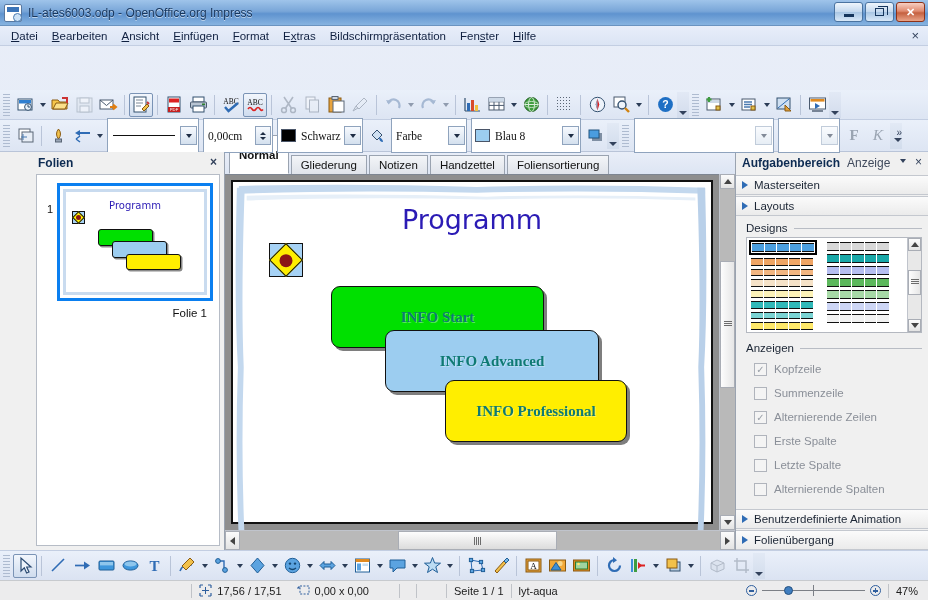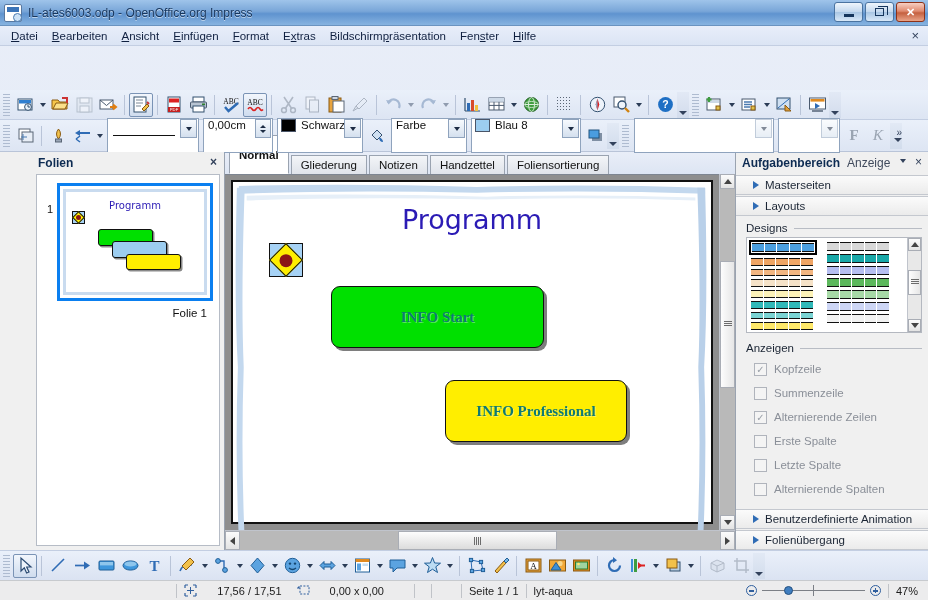--- a/index.html
+++ b/index.html
@@ -108,22 +108,22 @@
 
   
   .fmtbar {
     flex: 0 0 32px; height: 32px;
     background: linear-gradient(180deg,#eaf0fa 0%, #dde5f3 100%);
     display: flex; align-items: center;
     border-bottom: 1px solid #b9c4d8;
   }
   .field {
     height: 35px; border: 1px solid #8fa3bd; background: #fff;
-    display: flex; font-size: 11.5px; color:#111;
-    margin: 0 2px; position: relative;
+    display: flex; align-items: center; font-size: 11.5px; color:#111;
+    margin: 0 2px; position: relative; font-family: Liberation Serif, serif;
   }
   .field .fv { padding-left: 4px; white-space: nowrap; overflow: hidden; flex:1; }
   .field .fbtn {
     width: 17px; height: 19px; flex:0 0 17px; margin: 0 1px 0 0;
     background: linear-gradient(180deg,#f7fafe,#d4e0ee);
     border:1px solid #8fa3bd; display:flex;align-items:center;justify-content:center;
   }
   .field .fbtn::after{content:"";border-left:3.5px solid transparent;border-right:3.5px solid transparent;border-top:4px solid #1d2c44;}
   .spin { width:16px;height:19px;flex:0 0 16px;margin-right:1px;
     background:linear-gradient(180deg,#f7fafe,#d4e0ee);border:1px solid #8fa3bd;
@@ -242,21 +242,21 @@
            font-size:12px; color:#0d2b52; position:relative; }
   .tphdr .b { font-weight:bold; }
   .tphdr .anzeige { color:#404a5c; margin-left:7px; }
   .tphdr .caret { position:absolute; right:22px; top:7px; }
   .tphdr .caret::after{content:"";border-left:3.5px solid transparent;border-right:3.5px solid transparent;border-top:4px solid #33425c;display:block;}
   .tphdr .x { position:absolute; right:6px; top:3px; color:#33425c; font-size:12px; }
   .tpsec {
     height:20px; flex:0 0 20px; display:flex; align-items:center;
     background:linear-gradient(180deg,#fbfbfb,#ebebeb);
     border:1px solid #c4c8cf; border-left:none;border-right:none;
-    font-size:11.5px; color:#1b2534; padding-left:17px; margin-top:1px;text-align:center;
+    font-size:11.5px; color:#1b2534; padding-left:6px; margin-top:1px;text-align:center;
   }
   .tpsec.open { font-weight:bold; }
   .tri { width:0;height:0;margin-right:6px;
      border-top:4.5px solid transparent;border-bottom:4.5px solid transparent;border-left:6px solid #2f6cb5;}
   .tri.down { border-left:4.5px solid transparent;border-right:4.5px solid transparent;
      border-top:6px solid #2f6cb5;border-bottom:none; margin-top:3px;}
   .tpbody { flex:1 1 auto; padding:4px 6px 9px 8px; overflow:hidden; }
   .grouplbl { font-size:11.5px; color:#1b2534; display:flex; align-items:center; gap:6px; margin:2px 0 3px 2px; }
   .grouplbl::after { content:""; flex:1; height:1px; background:#b8bcc4; }
   .designbox { border:1px solid #b4b8c0; background:#fff; height:96px; display:flex; margin-left:2px; }
@@ -278,21 +278,21 @@
     background:linear-gradient(180deg,#eaf0fa 0%, #dbe3f2 100%);
     border-top:1px solid #c3cee2;
   }
 
   
   .statusbar {
     flex:0 0 20px; height:20px; display:flex; align-items:center;
     background:#ececed; border-top:1px solid #c7cace; font-size:11px; color:#1b1b1b;
   }
   .st-sep{width:1px;height:14px;background:#c0c3c8;margin:0 7px;flex:0 0 1px;}
-  .st-item{display:flex;align-items:center;gap:20px;white-space:nowrap;}
+  .st-item{display:flex;align-items:center;gap:5px;white-space:nowrap;}
   .zoomslider{display:flex;align-items:center;gap:0;margin-left:4px;}
   .zcirc{width:11px;height:11px;border:1.5px solid #2f5f9e;border-radius:50%;position:relative;flex:0 0 11px;}
   .zcirc::before{content:"";position:absolute;left:2px;top:4px;width:5px;height:1.5px;background:#2f5f9e;}
   .zcirc.plus::after{content:"";position:absolute;left:4px;top:2px;width:1.5px;height:5px;background:#2f5f9e;}
   .ztrack{width:103px;height:11px;position:relative;margin:0 5px;display:flex;align-items:center;}
   .ztrack::before{content:"";position:absolute;left:0;right:0;height:1px;background:#7b7f86;}
   .ztick{position:absolute;left:50%;top:0;width:1px;height:11px;background:#7b7f86;}
   .zknob{position:absolute;left:22px;width:9px;height:9px;border-radius:50%;
      background:#3f7ec0;border:1px solid #24507f;}
 </style>
@@ -739,20 +739,23 @@
 
             <div class="diamond-icon">
               <div class="dia">
                   <div class="dot"></div>
                 </div>
             </div>
 
             <div class="infobox b1">
               <span>INFO Start</span>
             </div>
+            <div class="infobox b2">
+              <span>INFO Advanced</span>
+            </div>
             <div class="infobox b3">
               <span>INFO Professional</span>
             </div>
 
           </div>
         </div>
 
         <div class="vscroll">
           <div class="sbbtn">
               <i class="up"></i>

